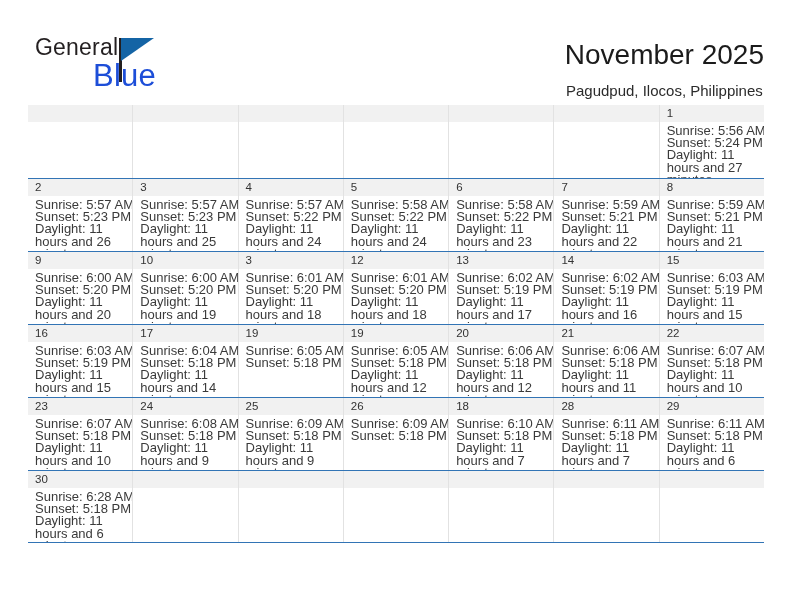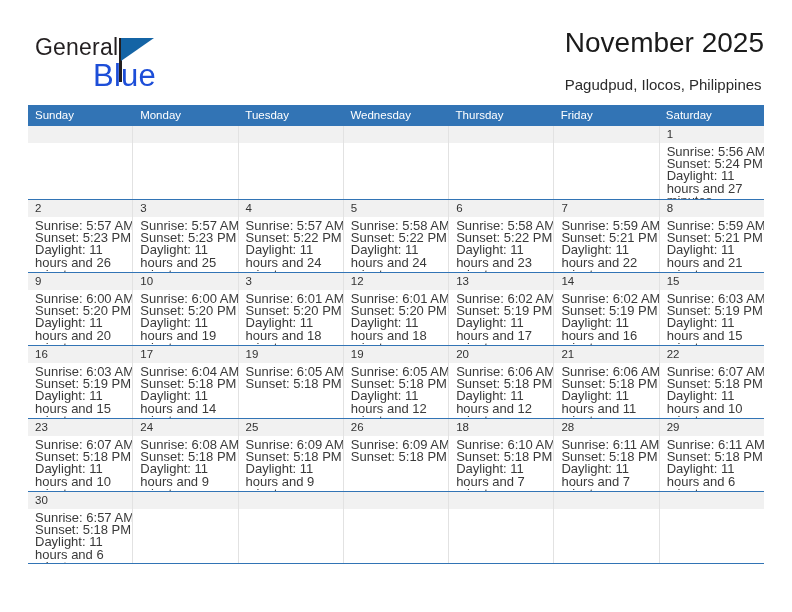--- a/index.html
+++ b/index.html
@@ -68,32 +68,32 @@
     left: 84px;
     top: 4px;
     width: 3px;
     height: 44px;
     background: #231f20;
   }
 
   .title-block {
     position: absolute;
     right: 0;
-    top: 0;
-    text-align: left;
+    top: 12px;
+    text-align: center;
   }
   .cal-title {
     font-size: 28px;
     font-weight: normal;
     color: #1b1b1b;
     line-height: 34px;
     white-space: nowrap;
   }
   .cal-subtitle {
-    margin-top: 16px;
+    margin-top: 10px;
     font-size: 15px;
     color: #2b2b2b;
     line-height: 18px;
     white-space: nowrap;
   }
 
   
   .calendar {
     position: absolute;
     left: 28px;
@@ -167,29 +167,20 @@
     </div>
 
     <div class="title-block">
       <div class="cal-title">November 2025</div>
       <div class="cal-subtitle">Pagudpud, Ilocos, Philippines</div>
     </div>
 
   </div>
 
   <div class="calendar">
-    <div class="weekday-row" id="weekday-row">
-        <div class="weekday">Sunday</div>
-        <div class="weekday">Monday</div>
-        <div class="weekday">Tuesday</div>
-        <div class="weekday">Wednesday</div>
-        <div class="weekday">Thursday</div>
-        <div class="weekday">Friday</div>
-        <div class="weekday">Saturday</div>
-      </div>
     <div id="weeks-container">
         <div class="week first">
           <div class="daycell blank">
             <div class="daynum-band"></div>
           </div>
           <div class="daycell blank">
             <div class="daynum-band"></div>
           </div>
           <div class="daycell blank">
             <div class="daynum-band"></div>
@@ -439,21 +430,21 @@
               <div>Sunrise: 6:11 AM</div>
               <div>Sunset: 5:18 PM</div>
               <div class="wrap">Daylight: 11 hours and 6 minutes.</div>
             </div>
           </div>
         </div>
         <div class="week last">
           <div class="daycell">
             <div class="daynum-band">30</div>
             <div class="info">
-              <div>Sunrise: 6:57 AM</div>
+              <div>Sunrise: 6:28 AM</div>
               <div>Sunset: 5:18 PM</div>
               <div class="wrap">Daylight: 11 hours and 6 minutes.</div>
             </div>
           </div>
           <div class="daycell blank">
             <div class="daynum-band"></div>
           </div>
           <div class="daycell blank">
             <div class="daynum-band"></div>
           </div>

